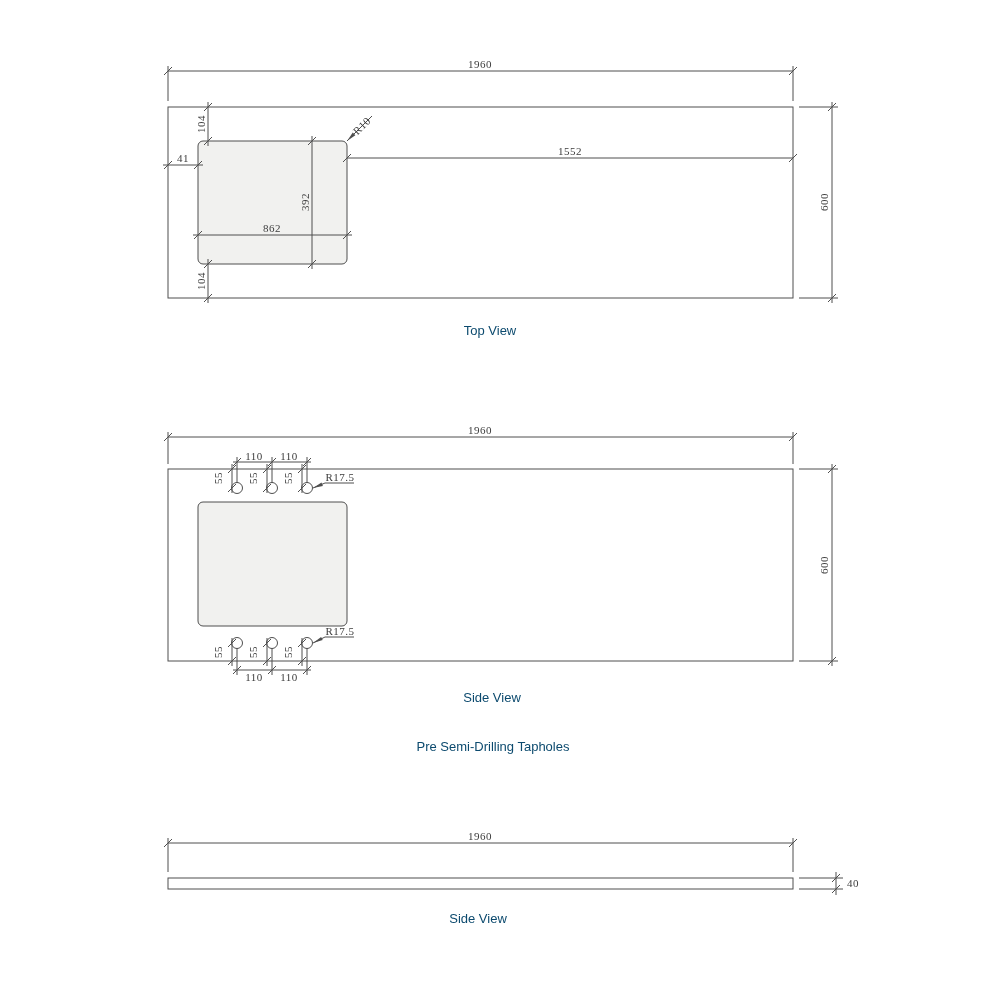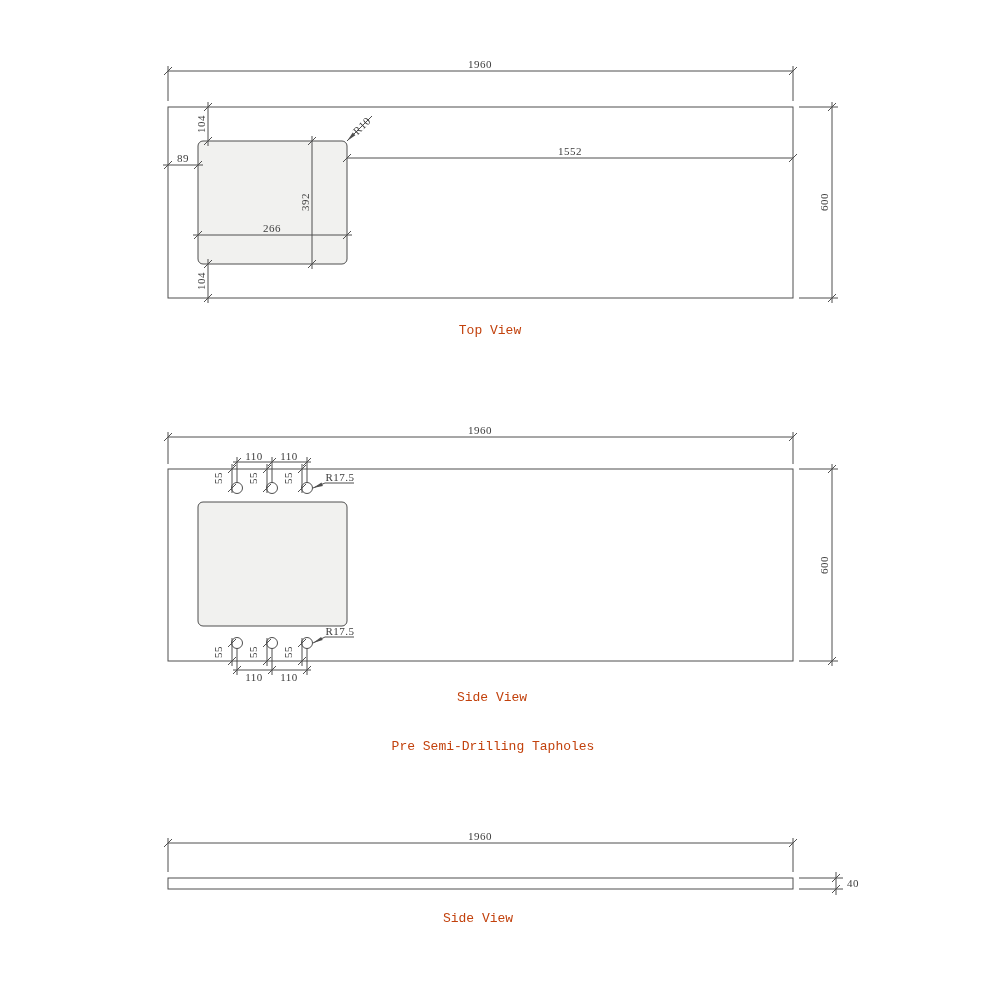--- a/index.html
+++ b/index.html
@@ -9,22 +9,22 @@
   }
   .sheet svg{position:absolute;left:0;top:0;}
   .dim{
     position:absolute;font-family:"Liberation Serif",serif;font-size:11px;
     color:#3d3d3d;white-space:nowrap;letter-spacing:0.5px;line-height:1;
     transform:translate(-50%,-50%);
   }
   .dim.r90{transform:translate(-50%,-50%) rotate(-90deg);}
   .dim.r45{transform:translate(-50%,-50%) rotate(-45deg);}
   .vtitle{
-    position:absolute;font-family:Liberation Mono, monospace;font-size:13px;
-    color:#c2410c;white-space:nowrap;line-height:1;transform:translate(-50%,-50%);
+    position:absolute;font-family:Liberation Sans, sans-serif;font-size:13px;
+    color:#0c4a6e;white-space:nowrap;line-height:1;transform:translate(-50%,-50%);
   }
 </style>
 </head>
 <body>
 
 <div class="sheet">
 
   <svg width="1000" height="1000" viewBox="0 0 1000 1000">
 
     <g fill="none" stroke-width="1" stroke="#4f4f4f">
@@ -86,24 +86,24 @@
       <rect x="168" y="878" width="625" height="11" fill="#ffffff"></rect>
       <path d="M168,838 V872 M793,838 V872 M168,843 H793
                M799,878 H843 M799,889 H843 M836,872 V895"></path>
       <path d="M164,847 L172,839 M789,847 L797,839
                M832,882 L840,874 M832,893 L840,885"></path>
     </g>
   </svg>
 
   <span class="dim" style="left:480px;top:64px">1960</span>
   <span class="dim r90" style="left:201px;top:124px">104</span>
-  <span class="dim" style="left:183px;top:158px">89</span>
+  <span class="dim" style="left:183px;top:158px">41</span>
   <span class="dim r45" style="left:362px;top:126px">R10</span>
   <span class="dim" style="left:570px;top:151px">1552</span>
-  <span class="dim" style="left:272px;top:228px">266</span>
+  <span class="dim" style="left:272px;top:228px">862</span>
   <span class="dim r90" style="left:305px;top:202px">392</span>
   <span class="dim r90" style="left:201px;top:281px">104</span>
   <span class="dim r90" style="left:824px;top:202px">600</span>
   <span class="vtitle" style="left:490px;top:330px">Top View</span>
 
   <span class="dim" style="left:480px;top:430px">1960</span>
   <span class="dim" style="left:254px;top:456px">110</span>
   <span class="dim" style="left:289px;top:456px">110</span>
   <span class="dim r90" style="left:218px;top:478px">55</span>
   <span class="dim r90" style="left:253px;top:478px">55</span>

